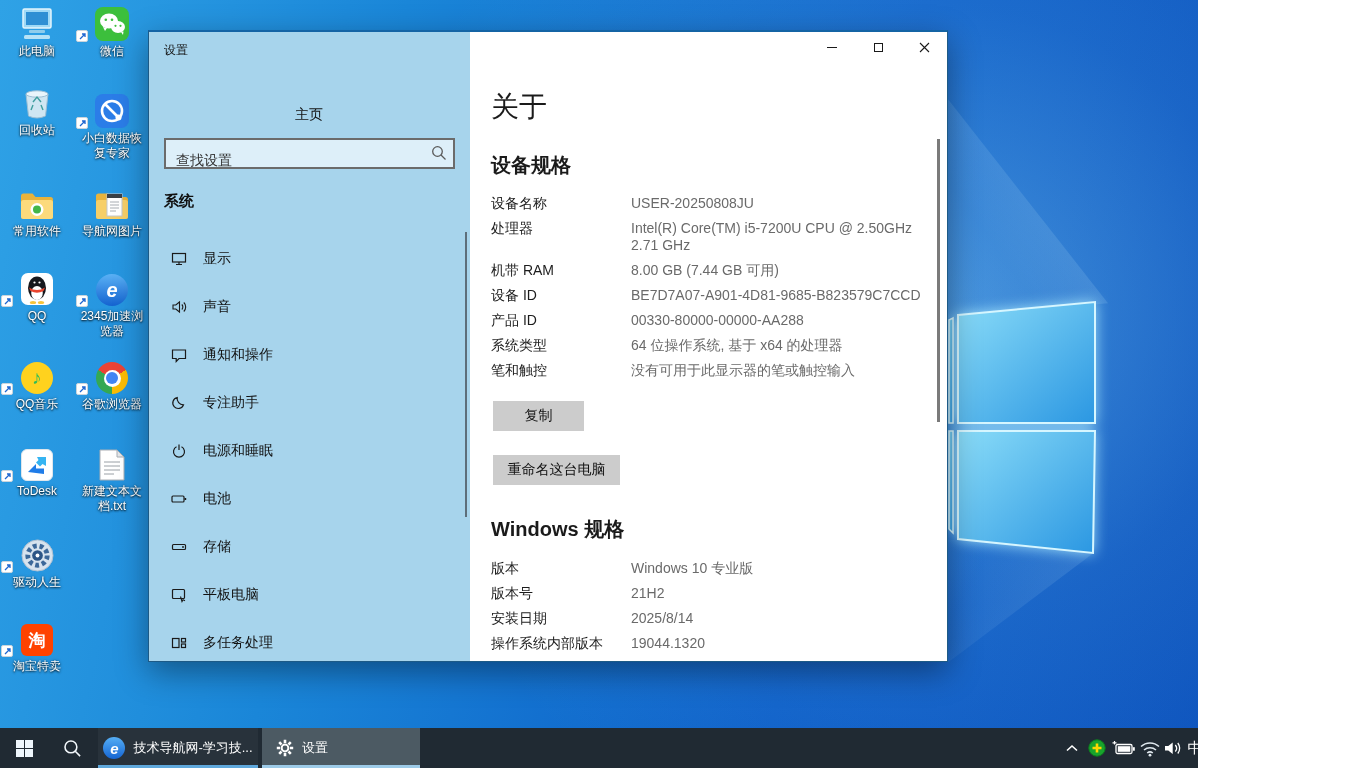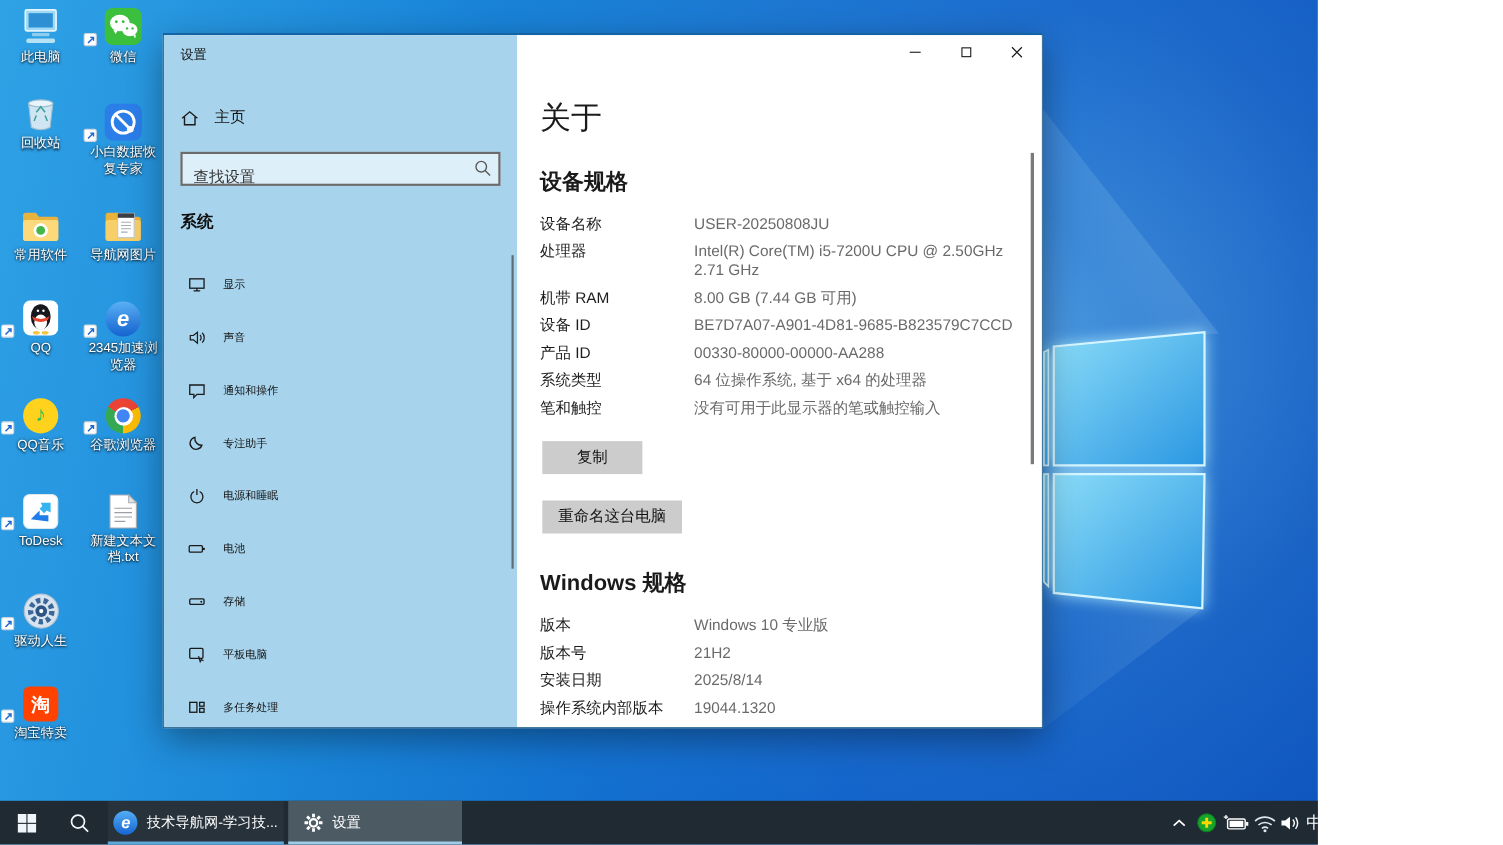--- a/index.html
+++ b/index.html
@@ -33,31 +33,31 @@
                 display:flex; align-items:center; justify-content:center; }
 
   
   .logo-svg { position:absolute; left:940px; top:240px; filter:drop-shadow(0 0 7px rgba(170,235,255,.85)); }
 
   
   .win { position:absolute; left:148px; top:30px; width:800px; height:632px; background:#fff;
          border:1px solid #1d5a86; border-top:2px solid #1464a5; box-shadow:0 10px 30px rgba(0,0,0,.38); }
   .sidebar { position:absolute; left:0; top:0; bottom:0; width:321px; background:#a7d4ec; }
   .app-title { position:absolute; left:15px; top:10px; font-size:12px; color:#111; }
-  .home-row { position:absolute; left:15px; top:60px; display:flex; align-items:center; gap:14px; width:290px; height:30px; cursor:pointer; }
+  .home-row { position:absolute; left:15px; top:60px; display:flex; align-items:center; gap:14px; width:290px; height:30px; cursor:pointer;flex-direction:column; }
   .home-row span { font-size:14px; color:#111; }
   .searchbox { position:absolute; left:15px; top:106px; width:291px; height:31px; }
   .searchbox input { width:100%; height:100%; border:2px solid #6b6b6b; background:#ddeff9; font-size:14px;
                      padding:13px 30px 0 10px; color:#222; font-family:"Liberation Sans",sans-serif; }
   .searchbox input::placeholder { color:#333; opacity:1; }
   .searchbox svg { position:absolute; right:8px; top:7px; }
   .side-section { position:absolute; left:15px; top:160px; font-size:15px; font-weight:bold; color:#0f0f0f; }
   .side-items { position:absolute; left:0; top:203px; right:0; }
   .side-item { height:48px; display:flex; align-items:center; padding-left:22px; gap:16px; cursor:pointer; }
-  .side-item span { font-size:10px; color:#121212; }
+  .side-item span { font-size:14px; color:#121212; }
   .side-scroll { position:absolute; right:3px; top:200px; width:2px; height:285px; background:#5d6e7a; }
 
   .main { position:absolute; left:321px; top:0; right:0; bottom:0; background:#fff; overflow:hidden; }
   .controls { position:absolute; right:0; top:0; height:30px; display:flex; }
   .ctl { width:46px; height:30px; display:flex; align-items:center; justify-content:center; cursor:pointer; }
   .ctl .min-g { width:10px; height:1px; background:#1a1a1a; }
   .ctl .max-g { width:9px; height:9px; border:1px solid #1a1a1a; }
   .page-title { position:absolute; left:21px; top:56px; font-size:28px; color:#1a1a1a; font-weight:normal; }
   .section-title { position:absolute; left:21px; font-size:20px; color:#1a1a1a; }
   .rows { position:absolute; left:21px; width:445px; }

